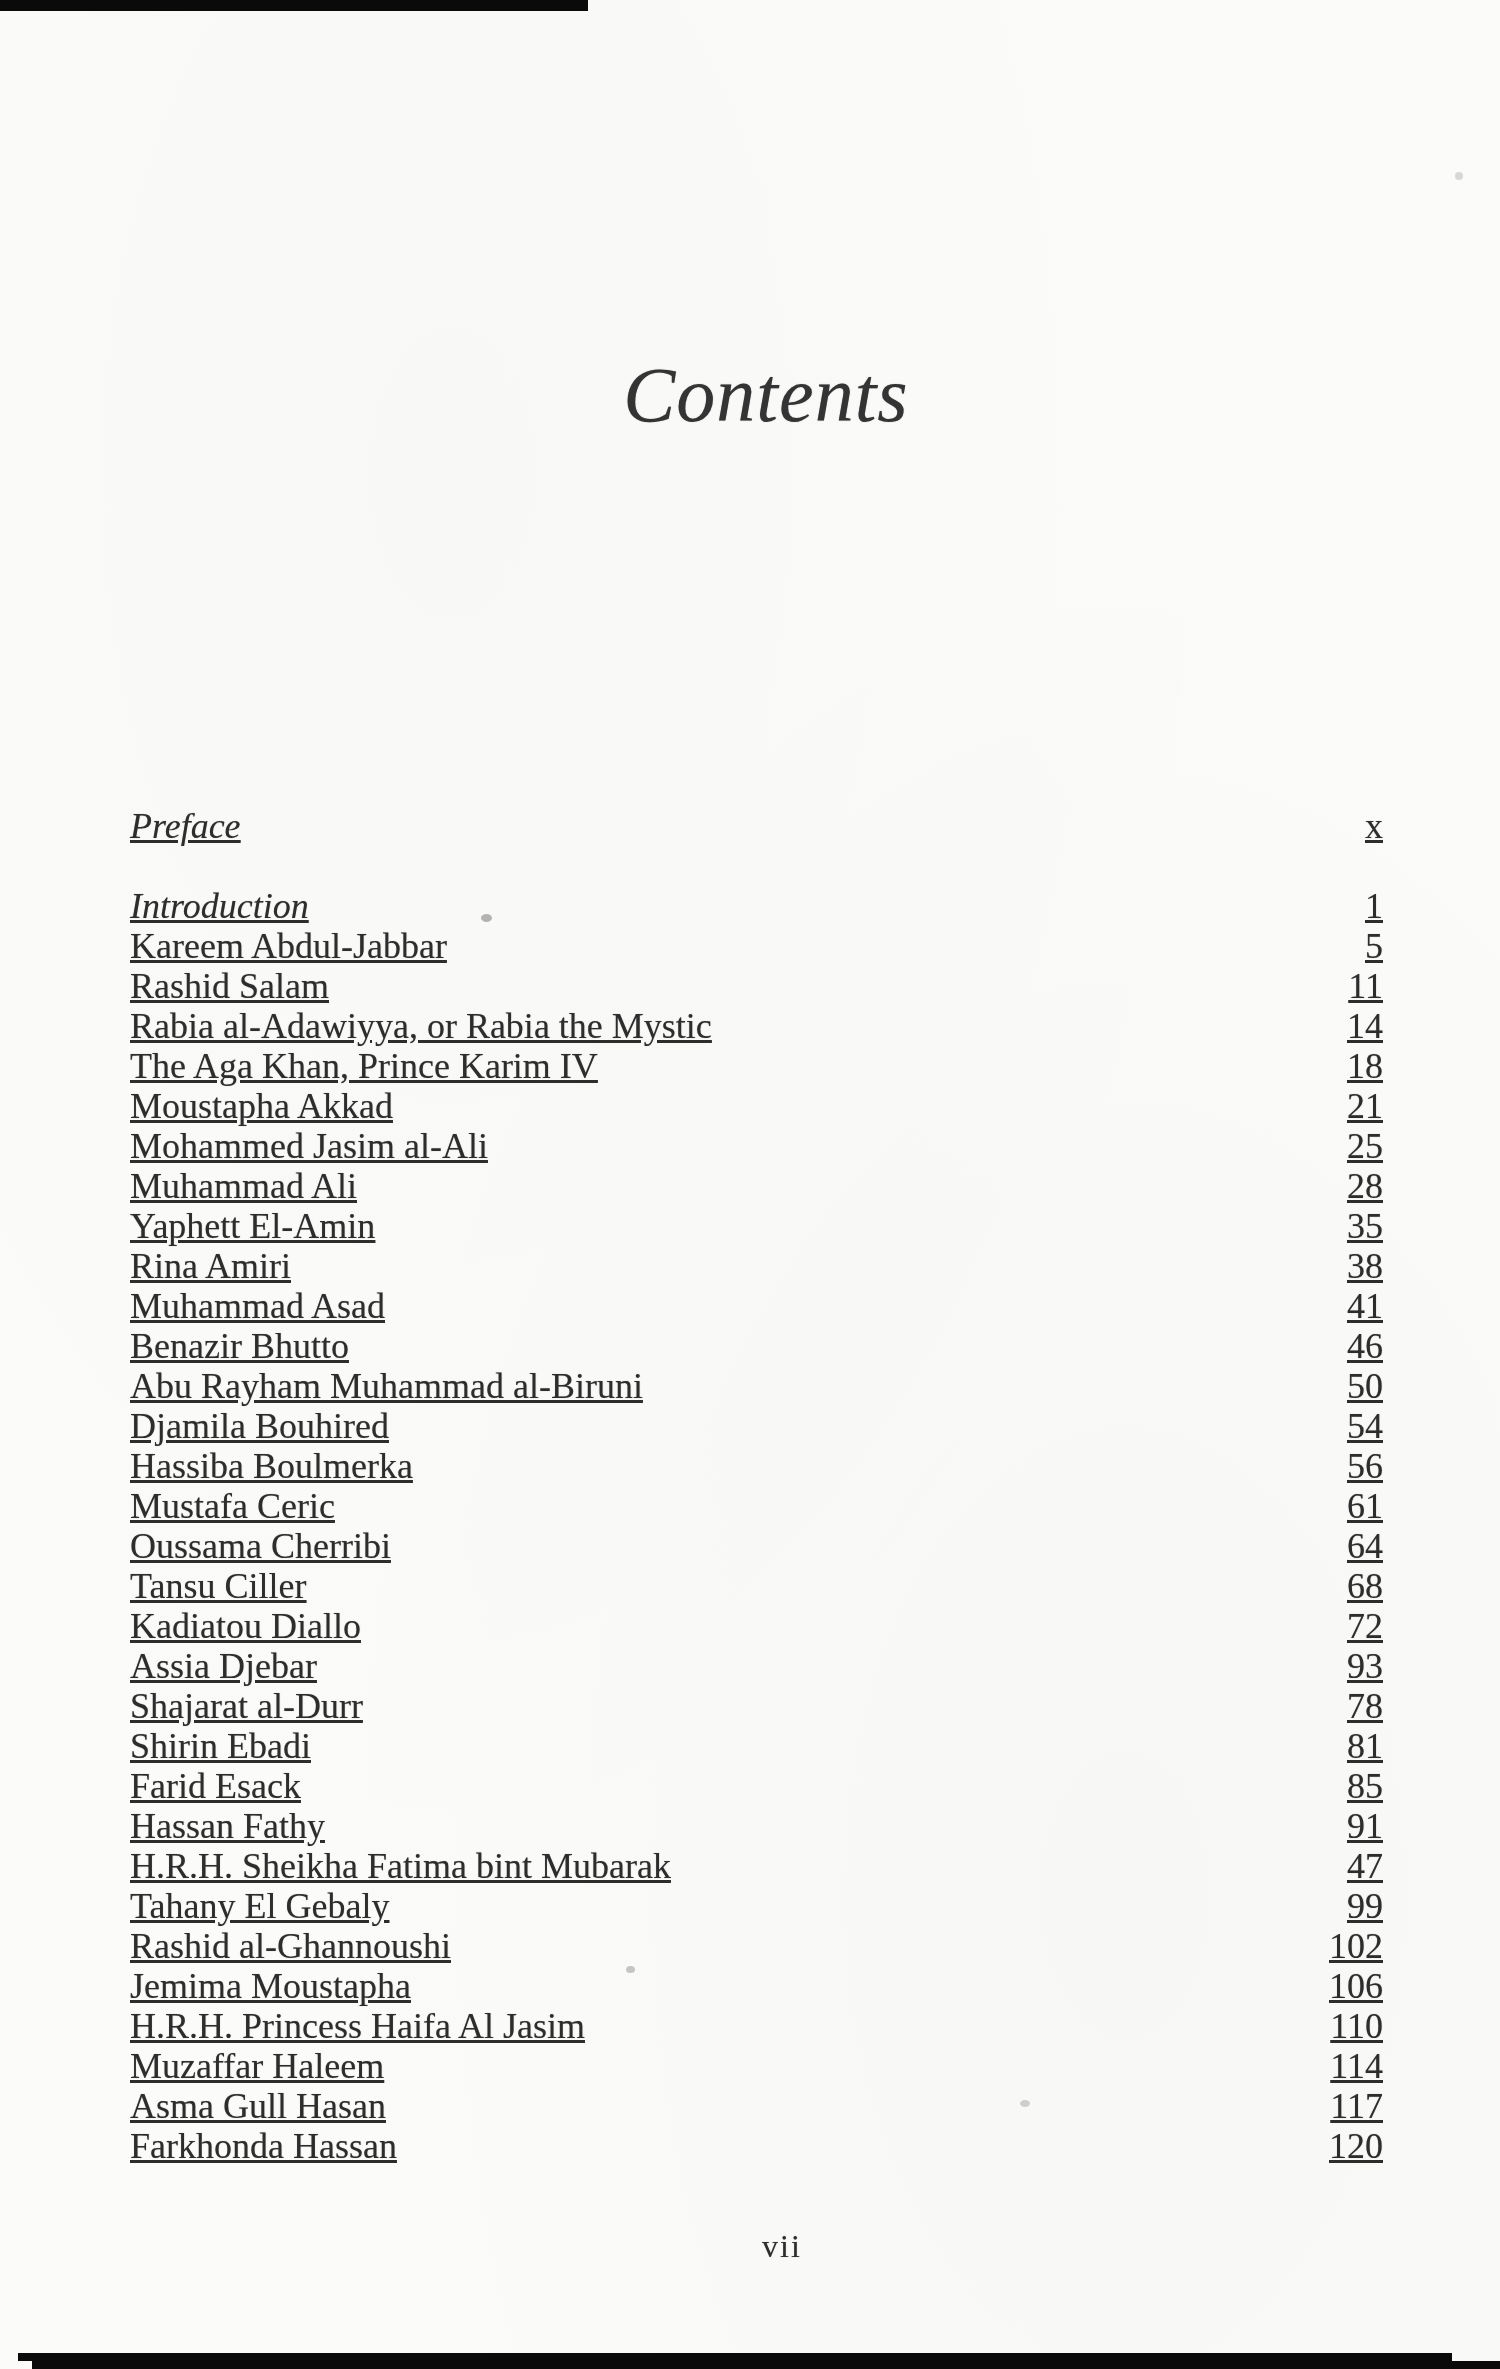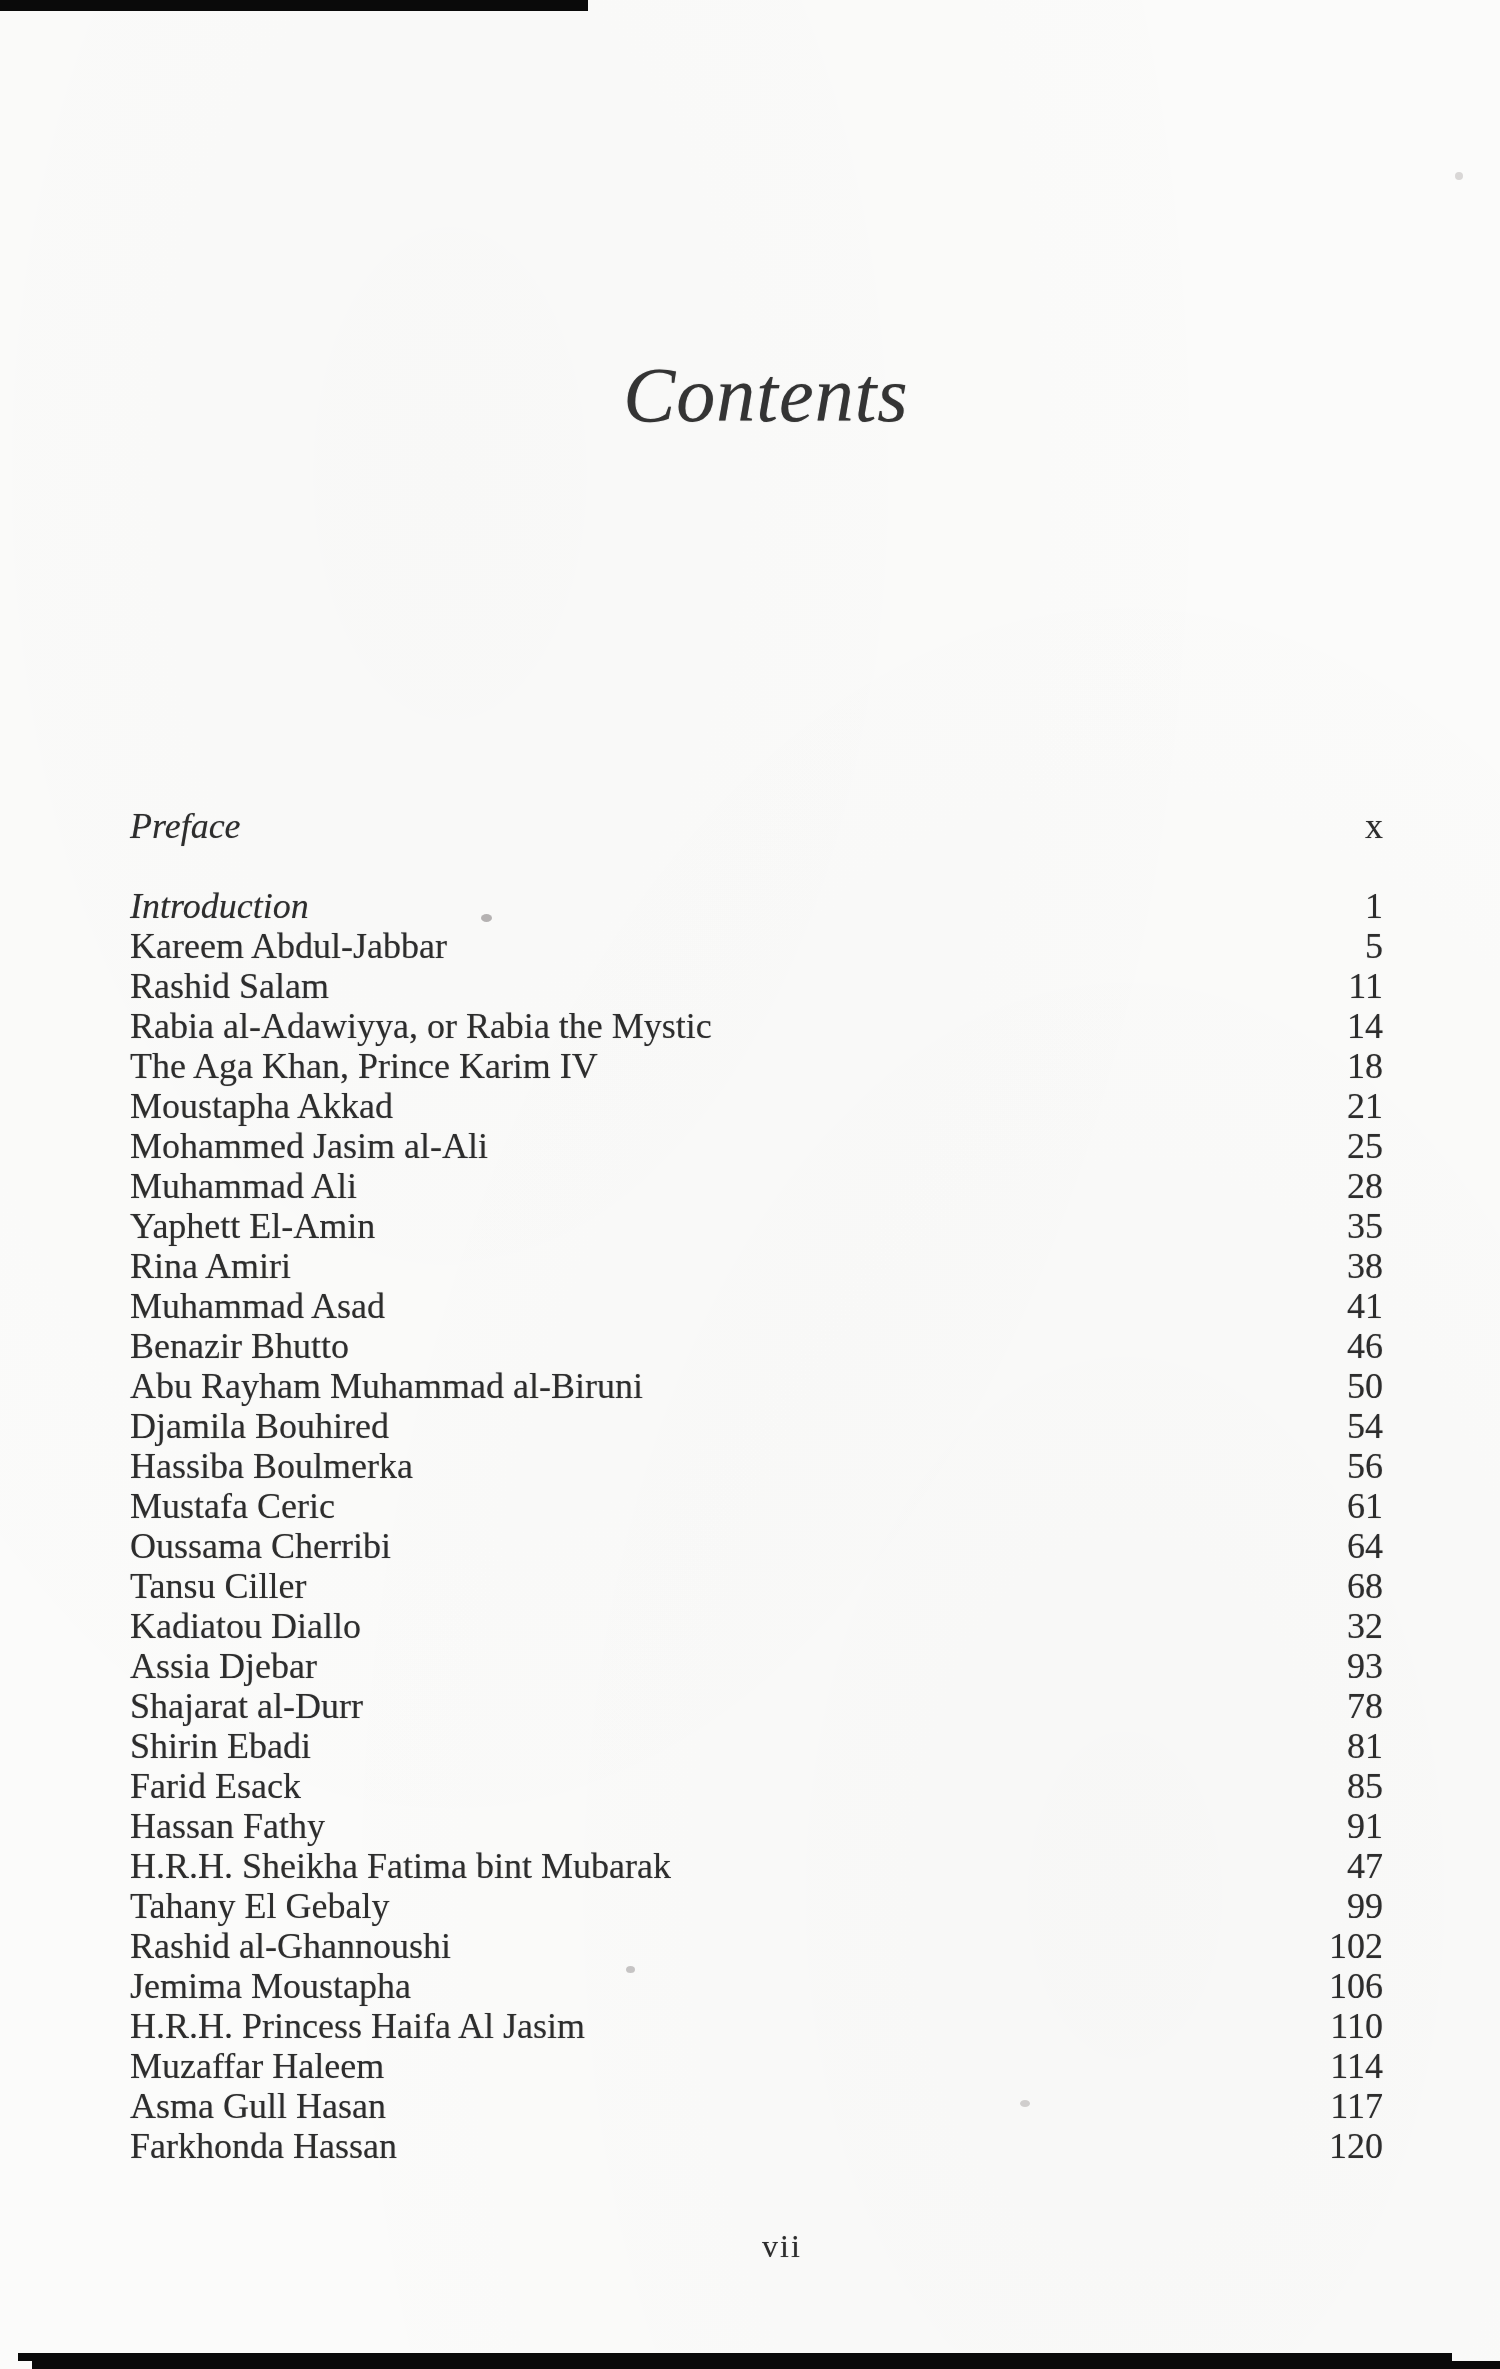--- a/index.html
+++ b/index.html
@@ -66,20 +66,21 @@
   }
 
   .toc-row {
     display: flex;
     justify-content: space-between;
     align-items: flex-end;
     height: 40px;
     line-height: 40px;
     font-size: 36px;
     text-shadow: 0 0 1px rgba(40,40,40,0.4);
+    text-decoration: underline;
   }
   .toc-label { white-space: nowrap; }
   .toc-row.italic .toc-label { font-style: italic; }
   .toc-page {
     font-style: normal;
     text-align: right;
     white-space: nowrap;
   }
 
   .folio {
@@ -178,21 +179,21 @@
       <div class="toc-row">
         <span class="toc-label">Oussama Cherribi</span>
         <span class="toc-page">64</span>
       </div>
       <div class="toc-row">
         <span class="toc-label">Tansu Ciller</span>
         <span class="toc-page">68</span>
       </div>
       <div class="toc-row">
         <span class="toc-label">Kadiatou Diallo</span>
-        <span class="toc-page">32</span>
+        <span class="toc-page">72</span>
       </div>
       <div class="toc-row">
         <span class="toc-label">Assia Djebar</span>
         <span class="toc-page">93</span>
       </div>
       <div class="toc-row">
         <span class="toc-label">Shajarat al-Durr</span>
         <span class="toc-page">78</span>
       </div>
       <div class="toc-row">

